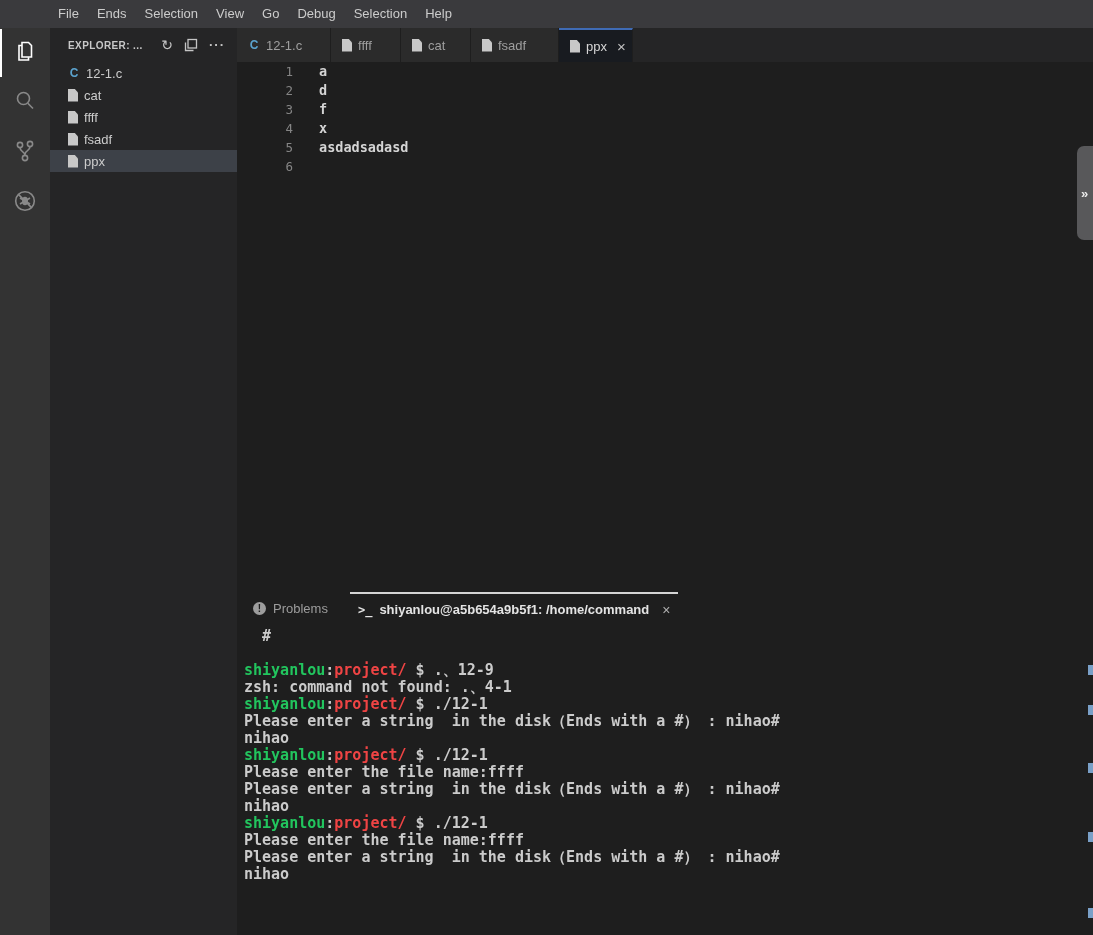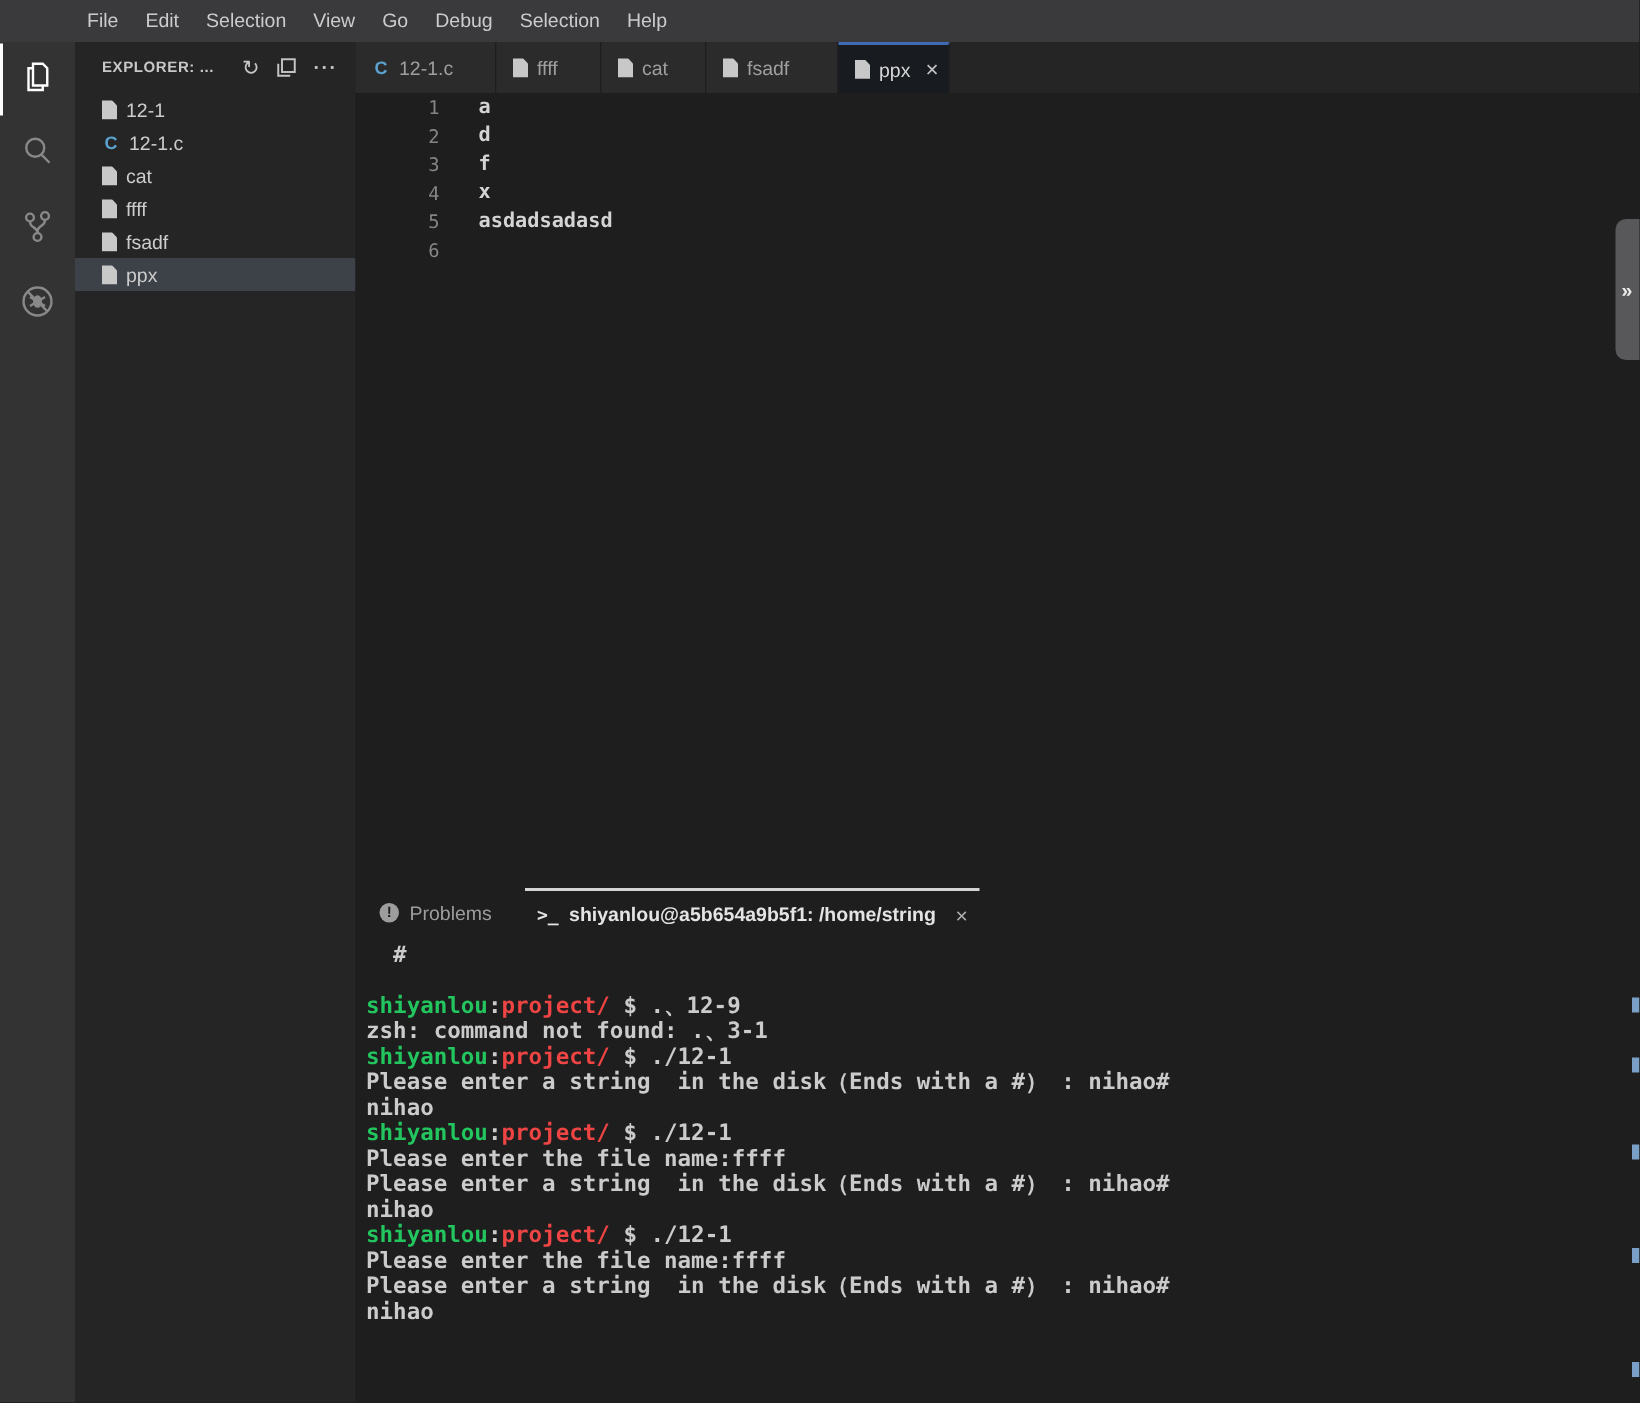--- a/index.html
+++ b/index.html
@@ -72,21 +72,21 @@
   .cursor { display:inline-block; width:8px; height:14px; border:1px solid #c8c8c8; vertical-align:-2px; margin-left:1px; }
   .mark { position:absolute; right:0; width:5px; height:10px; background:#7aa0c8; }
 </style>
 </head>
 <body>
 
 <div id="app">
 
   <div id="menubar">
       <span class="menu-item">File</span>
-      <span class="menu-item">Edit</span>
+      <span class="menu-item">Ends</span>
       <span class="menu-item">Selection</span>
       <span class="menu-item">View</span>
       <span class="menu-item">Go</span>
       <span class="menu-item">Debug</span>
       <span class="menu-item">Selection</span>
       <span class="menu-item">Help</span>
     </div>
 
   <div id="activitybar">
     <div class="act-item active">
@@ -138,24 +138,20 @@
           <svg width="14" height="14" viewBox="0 0 14 14">
             <rect x="4" y="1.5" width="8.5" height="8.5"></rect>
             <path d="M1.5 4.5 v8 h8"></path>
           </svg>
         </span>
         <span class="sb-act sb-more">···</span>
       </span>
     </div>
     <div id="filelist">
         <div class="file-row">
-          <span class="icon-page"></span>
-          <span>12-1</span>
-        </div>
-        <div class="file-row">
           <span class="icon-c">C</span>
           <span>12-1.c</span>
         </div>
         <div class="file-row">
           <span class="icon-page"></span>
           <span>cat</span>
         </div>
         <div class="file-row">
           <span class="icon-page"></span>
           <span>ffff</span>
@@ -227,29 +223,29 @@
   </div>
 
   <div id="panel">
     <div class="panel-tabs">
       <div class="ptab">
         <span class="prob-ico">!</span>
         <span>Problems</span>
       </div>
       <div class="ptab active">
         <span class="term-ico">&gt;_</span>
-        <span>shiyanlou@a5b654a9b5f1: /home/string</span>
+        <span>shiyanlou@a5b654a9b5f1: /home/command</span>
         <span class="close">×</span>
       </div>
     </div>
     <div id="term">
         <div class="tline"><span class="c-fg">  #</span></div>
         <div class="tline"></div>
         <div class="tline"><span class="c-green">shiyanlou</span><span class="c-fg">:</span><span class="c-blue">project/</span><span class="c-fg"> $ .、12-9</span></div>
-        <div class="tline"><span class="c-fg">zsh: command not found: .、3-1</span></div>
+        <div class="tline"><span class="c-fg">zsh: command not found: .、4-1</span></div>
         <div class="tline"><span class="c-green">shiyanlou</span><span class="c-fg">:</span><span class="c-blue">project/</span><span class="c-fg"> $ ./12-1</span></div>
         <div class="tline"><span class="c-fg">Please enter a string  in the disk（Ends with a #） : nihao#</span></div>
         <div class="tline"><span class="c-fg">nihao</span></div>
         <div class="tline"><span class="c-green">shiyanlou</span><span class="c-fg">:</span><span class="c-blue">project/</span><span class="c-fg"> $ ./12-1</span></div>
         <div class="tline"><span class="c-fg">Please enter the file name:ffff</span></div>
         <div class="tline"><span class="c-fg">Please enter a string  in the disk（Ends with a #） : nihao#</span></div>
         <div class="tline"><span class="c-fg">nihao</span></div>
         <div class="tline"><span class="c-green">shiyanlou</span><span class="c-fg">:</span><span class="c-blue">project/</span><span class="c-fg"> $ ./12-1</span></div>
         <div class="tline"><span class="c-fg">Please enter the file name:ffff</span></div>
         <div class="tline"><span class="c-fg">Please enter a string  in the disk（Ends with a #） : nihao#</span></div>

